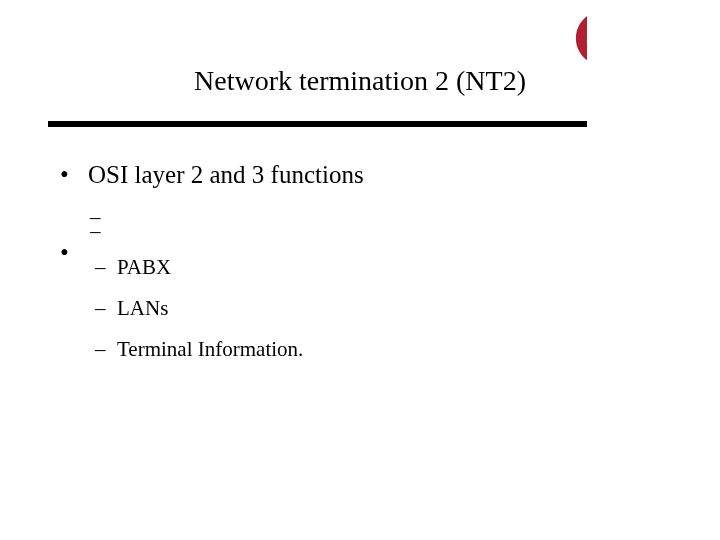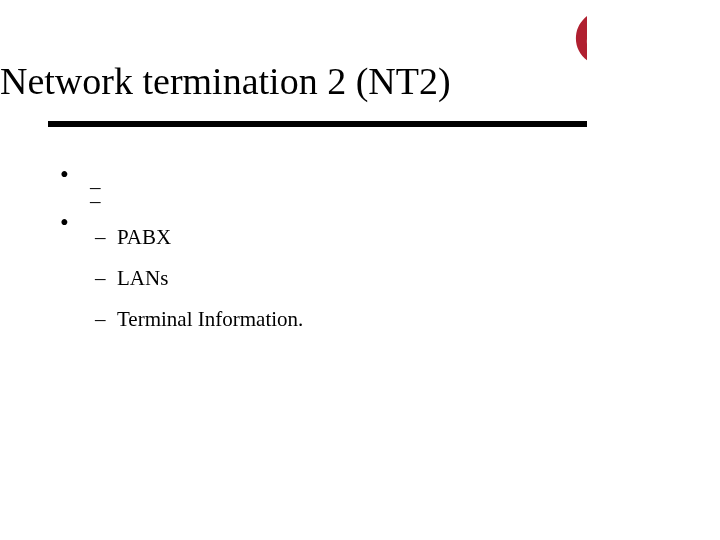--- a/index.html
+++ b/index.html
@@ -40,21 +40,22 @@
     color: #1F3864;
     font-weight: bold;
   }
 
   
   #title {
     position: absolute;
     left: 0px;
     top: 61px;
     width: 720px;
-    font-size: 38px;
+    text-align: center;
+    font-size: 28px;
     line-height: 40px;
     color: #000000;
     white-space: nowrap;
   }
 
   
   #title-rule {
     position: absolute;
     left: 48px;
     top: 121px;
@@ -142,20 +143,21 @@
   </div>
 
   <div id="title">Network termination 2 (NT2)</div>
   <div id="title-rule"></div>
 
   <div id="body">
 
     <div class="group group1">
       <div class="lvl1">
         <span class="marker">•</span>
+        <span>OSI layer 2 and 3 functions</span>
       </div>
       <div class="sp-a"></div>
       <div class="lvl2">
         <span class="marker">–</span>
       </div>
       <div class="sp-b"></div>
       <div class="lvl2">
         <span class="marker">–</span>
       </div>
     </div>

